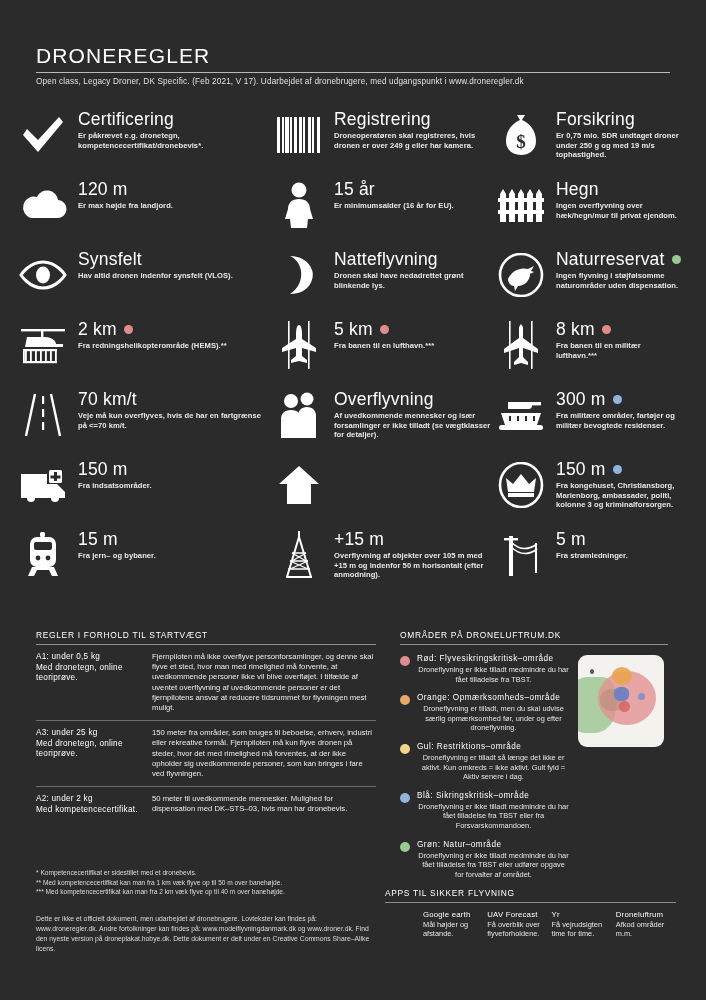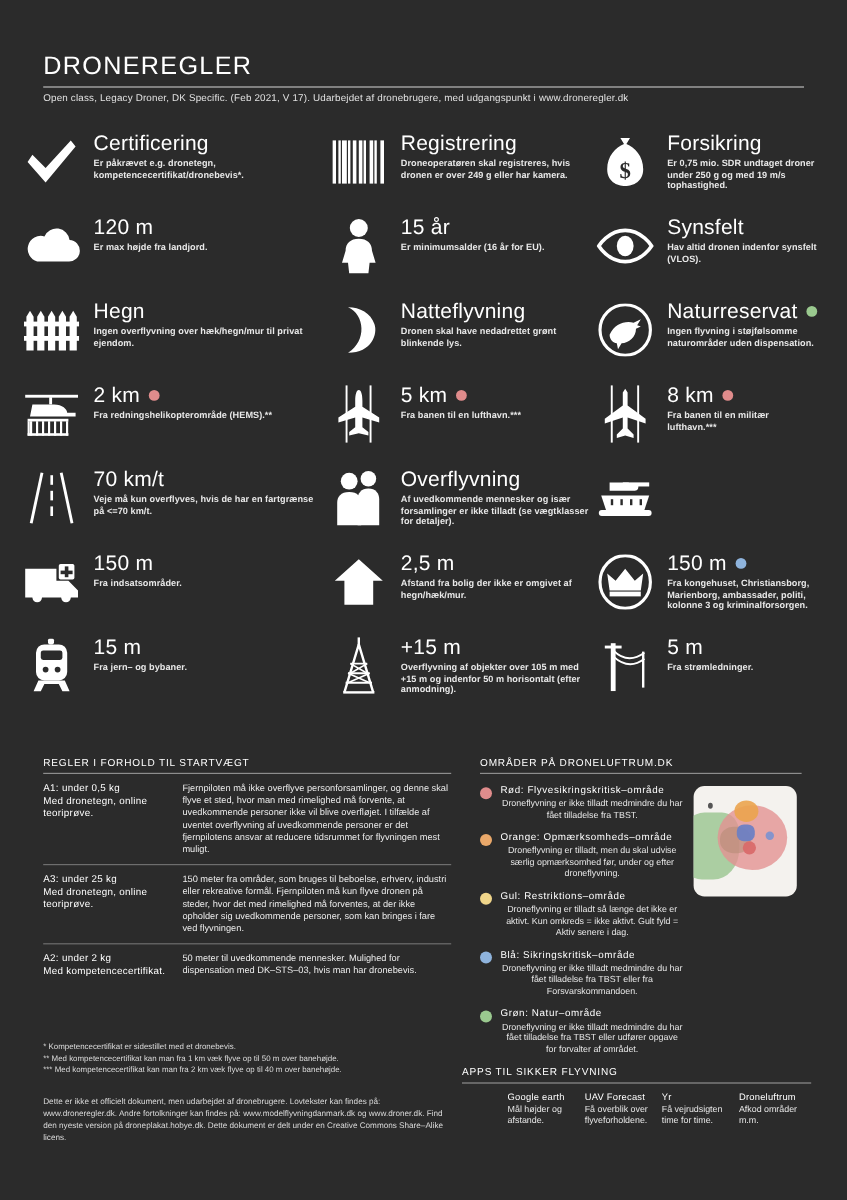--- a/index.html
+++ b/index.html
@@ -263,49 +263,49 @@
         </div>
         <div class="txt">
           <div class="ttl">
             <span>15 år</span>
           </div>
           <div class="dsc">Er minimumsalder (16 år for EU).</div>
         </div>
       </div>
       <div class="cell">
         <div class="ic">
-          <svg width="48" height="30" viewBox="0 0 48 30">
-            <path d="M24 2 C10 2 2 15 2 15 S10 28 24 28 46 15 46 15 38 2 24 2Z" fill="none" stroke="#ffffff" stroke-width="3"></path>
-            <ellipse cx="24" cy="15" rx="7" ry="8.5" fill="#ffffff"></ellipse>
-          </svg>
-        </div>
-        <div class="txt">
-          <div class="ttl">
-            <span>Synsfelt</span>
-          </div>
-          <div class="dsc">Hav altid dronen indenfor synsfelt (VLOS).</div>
-        </div>
-      </div>
-      <div class="cell">
-        <div class="ic">
           <svg width="46" height="38" viewBox="0 0 46 38">
             <path d="M2 8 l3-5 l3 5 v28 h-6 Z" fill="#ffffff"></path>
             <path d="M11 8 l3-5 l3 5 v28 h-6 Z" fill="#ffffff"></path>
             <path d="M20 8 l3-5 l3 5 v28 h-6 Z" fill="#ffffff"></path>
             <path d="M29 8 l3-5 l3 5 v28 h-6 Z" fill="#ffffff"></path>
             <path d="M38 8 l3-5 l3 5 v28 h-6 Z" fill="#ffffff"></path>
             <rect x="0" y="12" width="46" height="4" fill="#ffffff"></rect>
             <rect x="0" y="24" width="46" height="4" fill="#ffffff"></rect>
           </svg>
         </div>
         <div class="txt">
           <div class="ttl">
             <span>Hegn</span>
           </div>
           <div class="dsc">Ingen overflyvning over hæk/hegn/mur til privat ejendom.</div>
+        </div>
+      </div>
+      <div class="cell">
+        <div class="ic">
+          <svg width="48" height="30" viewBox="0 0 48 30">
+            <path d="M24 2 C10 2 2 15 2 15 S10 28 24 28 46 15 46 15 38 2 24 2Z" fill="none" stroke="#ffffff" stroke-width="3"></path>
+            <ellipse cx="24" cy="15" rx="7" ry="8.5" fill="#ffffff"></ellipse>
+          </svg>
+        </div>
+        <div class="txt">
+          <div class="ttl">
+            <span>Synsfelt</span>
+          </div>
+          <div class="dsc">Hav altid dronen indenfor synsfelt (VLOS).</div>
         </div>
       </div>
       <div class="cell">
         <div class="ic">
           <svg width="34" height="42" viewBox="0 0 34 42">
             <path d="M8 2 C22 8 24 30 8 40 C28 40 33 24 30 16 C27 7 18 2 8 2 Z" fill="#ffffff"></path>
           </svg>
         </div>
         <div class="txt">
           <div class="ttl">
@@ -426,20 +426,27 @@
             <rect x="24" y="5" width="22" height="3.4" fill="#ffffff"></rect>
             <path d="M13 12 h20 c3 0 4-1 4-4 v-2 h-8 v-1 h-16 Z" fill="#ffffff"></path>
             <path d="M6 16 h40 l-4 12 h-32 Z" fill="#ffffff"></path>
             <rect x="4" y="28" width="44" height="5" rx="2.5" fill="#ffffff"></rect>
             <rect x="14" y="19" width="2" height="5" fill="#2b2b2b"></rect>
             <rect x="22" y="19" width="2" height="5" fill="#2b2b2b"></rect>
             <rect x="30" y="19" width="2" height="5" fill="#2b2b2b"></rect>
             <rect x="38" y="19" width="2" height="5" fill="#2b2b2b"></rect>
           </svg>
         </div>
+        <div class="txt">
+          <div class="ttl">
+            <span>300 m</span>
+            <span class="dot" style="background: rgb(143, 180, 221);"></span>
+          </div>
+          <div class="dsc">Fra militære områder, fartøjer og militær bevogtede residenser.</div>
+        </div>
       </div>
       <div class="cell">
         <div class="ic">
           <svg width="48" height="34" viewBox="0 0 48 34">
             <path d="M2 6 h26 v10 h10 l8 8 v6 h-44 Z" fill="#ffffff"></path>
             <rect x="30" y="2" width="13" height="13" rx="1.5" fill="#ffffff"></rect>
             <rect x="35" y="4" width="3" height="9" fill="#2b2b2b"></rect>
             <rect x="31.5" y="7.5" width="10" height="3" fill="#2b2b2b"></rect>
             <circle cx="12" cy="30" r="4" fill="#ffffff"></circle>
             <circle cx="36" cy="30" r="4" fill="#ffffff"></circle>
@@ -450,26 +457,20 @@
             <span>150 m</span>
           </div>
           <div class="dsc">Fra indsatsområder.</div>
         </div>
       </div>
       <div class="cell">
         <div class="ic">
           <svg width="42" height="42" viewBox="0 0 42 42">
             <path d="M21 2 L41 20 h-8 v20 h-24 v-20 h-8 Z" fill="#ffffff"></path>
           </svg>
-        </div>
-        <div class="txt">
-          <div class="ttl">
-            <span>2,5 m</span>
-          </div>
-          <div class="dsc">Afstand fra bolig der ikke er omgivet af hegn/hæk/mur.</div>
         </div>
       </div>
       <div class="cell">
         <div class="ic">
           <svg width="46" height="46" viewBox="0 0 46 46">
             <ellipse cx="23" cy="23" rx="21" ry="22" fill="none" stroke="#ffffff" stroke-width="2.6"></ellipse>
             <path d="M10 30 l-2-14 l7 6 l8-10 l8 10 l7-6 l-2 14 Z" fill="#ffffff"></path>
             <rect x="10" y="31" width="26" height="4" fill="#ffffff"></rect>
           </svg>
         </div>

